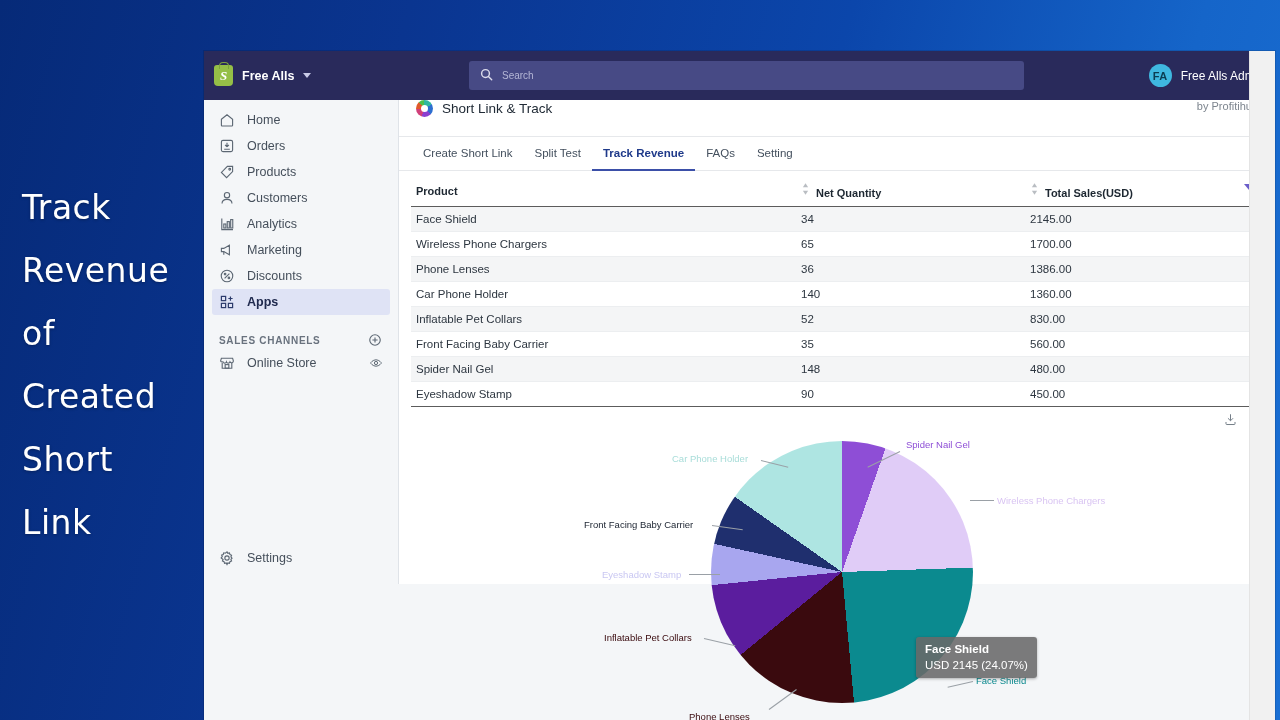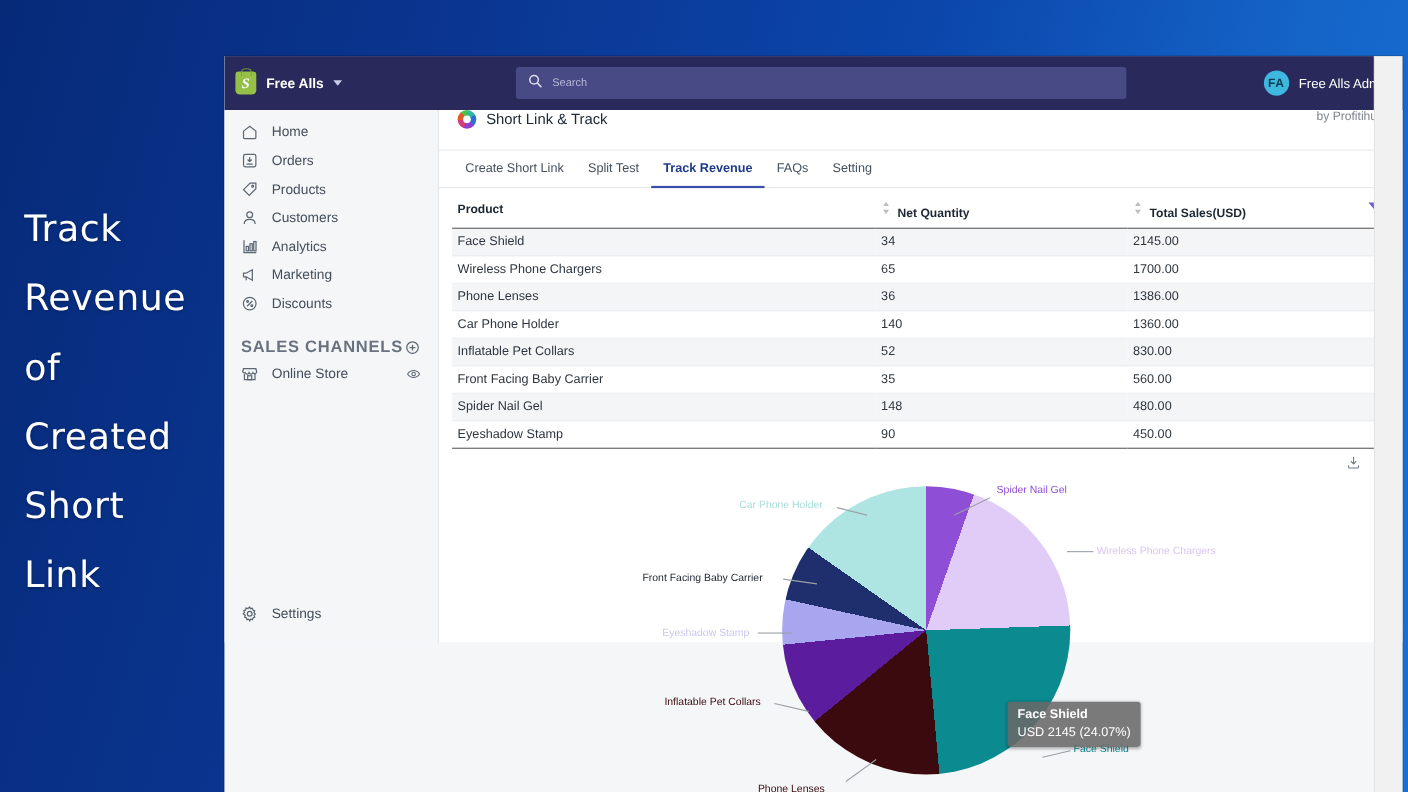--- a/index.html
+++ b/index.html
@@ -123,21 +123,21 @@
     cursor:pointer;
   }
   .nav-item.active { background:#dfe3f5; color:#202a4e; font-weight:600; }
   .nav-ico { width:16px;height:16px;flex:0 0 16px; display:block; }
   .nav-ico svg { width:16px;height:16px; display:block; }
   #sales-channels-head {
     display:flex;align-items:center;justify-content:space-between;
     margin:18px 16px 3px 15px;
   }
   #sales-channels-label {
-    font-size:15px; font-weight:bold; letter-spacing:.7px;
+    font-size:10px; font-weight:bold; letter-spacing:.7px;
     color:#69727e;
   }
   .circ-btn { cursor:pointer; width:14px;height:14px; }
   #settings-row {
     position:absolute; left:0; bottom:13px; width:100%;
   }
 
   
   #main { flex:1; background:#fff; position:relative; }
   #app-header {
@@ -337,20 +337,31 @@
           <svg viewBox="0 0 20 20" fill="none" stroke="#5c6773" stroke-width="1.4">
               <circle cx="10" cy="10" r="7.2"></circle>
               <path d="M7 13l6-6"></path>
               <circle cx="7.6" cy="7.6" r="1"></circle>
               <circle cx="12.4" cy="12.4" r="1"></circle>
             </svg>
         </span>
         <span>Discounts</span>
       </div>
 
+      <div class="nav-item active">
+        <span class="nav-ico">
+          <svg viewBox="0 0 20 20" fill="none" stroke="#2b3a6b" stroke-width="1.5">
+              <rect x="3" y="3" width="5.3" height="5.3"></rect>
+              <rect x="3" y="11.7" width="5.3" height="5.3"></rect>
+              <rect x="11.7" y="11.7" width="5.3" height="5.3"></rect>
+              <path d="M14.3 3v5.3M11.7 5.6h5.3"></path>
+            </svg>
+        </span>
+        <span>Apps</span>
+      </div>
 
       <div id="sales-channels-head">
         <span id="sales-channels-label">SALES CHANNELS</span>
         <span class="circ-btn">
           <svg viewBox="0 0 20 20" width="14" height="14" fill="none" stroke="#5c6773" stroke-width="1.6">
               <circle cx="10" cy="10" r="7.5"></circle>
               <path d="M10 6.3v7.4M6.3 10h7.4"></path>
             </svg>
         </span>
       </div>

